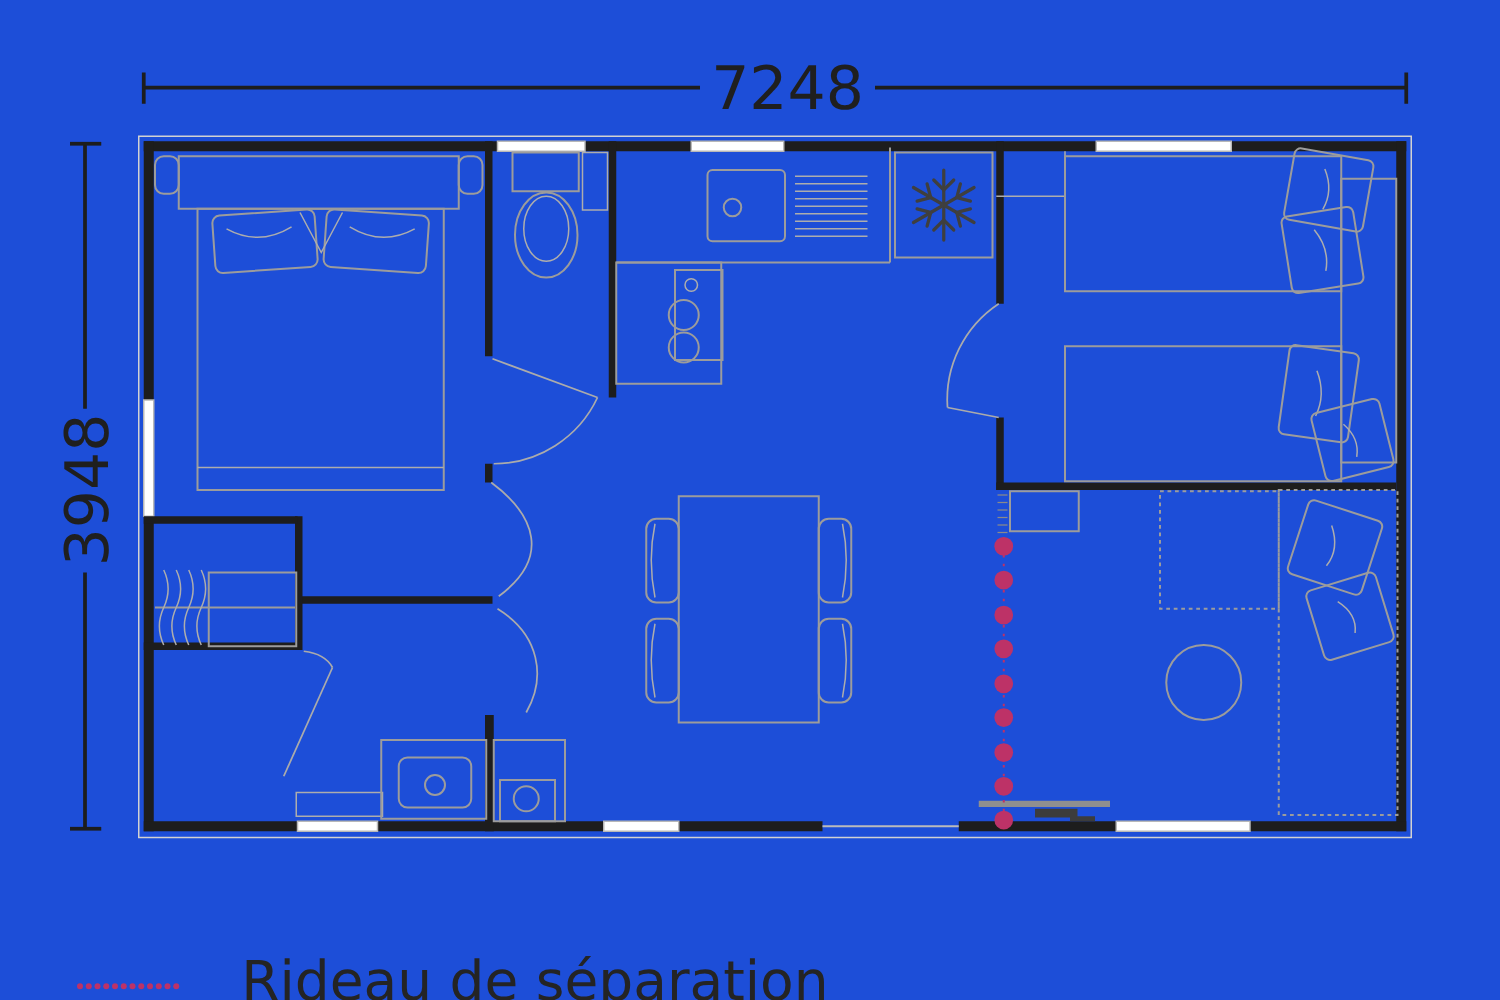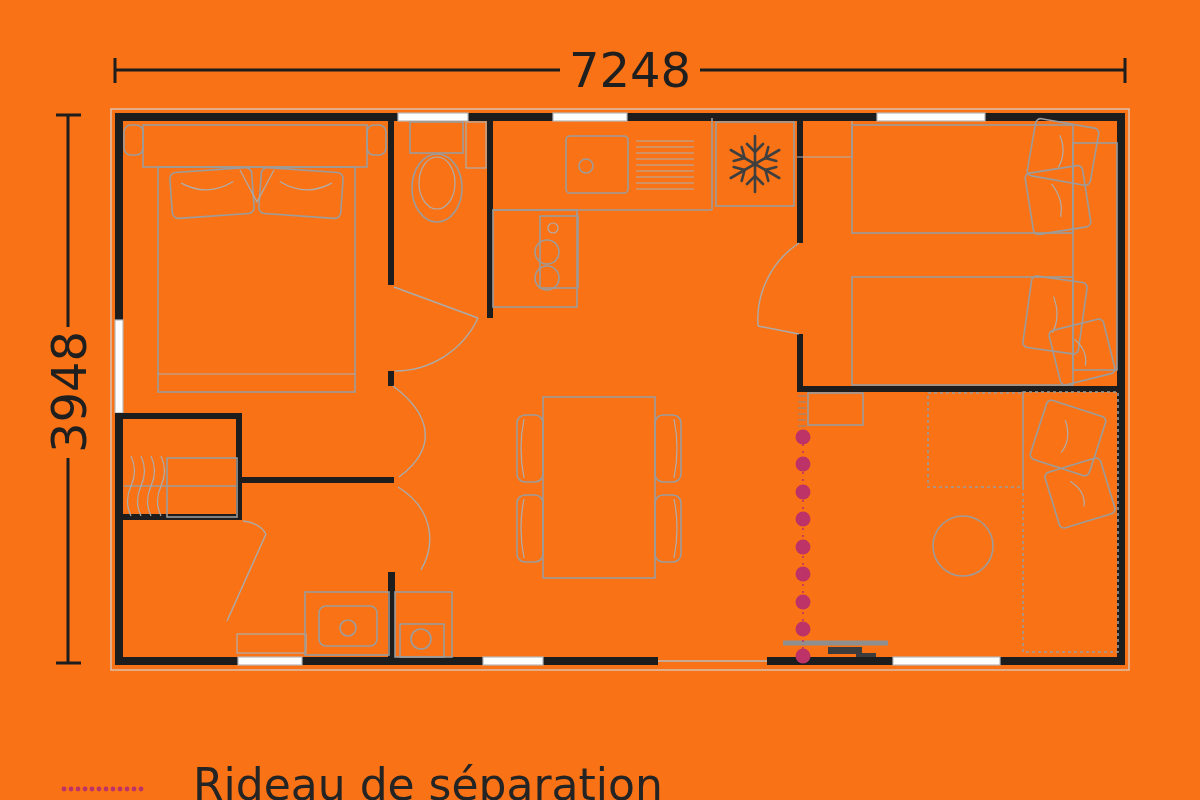--- a/index.html
+++ b/index.html
@@ -1,16 +1,16 @@
 <!DOCTYPE html>
 <html><head>
 <meta charset="utf-8">
 <style>
   html,body{margin:0;padding:0;background:#ffffff;}
-  .stage{position:relative;width:1200px;height:800px;background:#f97316;overflow:hidden;
+  .stage{position:relative;width:1200px;height:800px;background:#1d4ed8;overflow:hidden;
          font-family:"DejaVu Sans",sans-serif;}
   svg{display:block}
   .wall{fill:#1d1d1d;stroke:none}
   .furn{fill:none;stroke:#9c9c9c;stroke-width:1.6}
   .furnthin{fill:none;stroke:#adadad;stroke-width:1.2}
   .dashf{fill:none;stroke:#9c9c9c;stroke-width:1.6;stroke-dasharray:3 3}
   .arc{fill:none;stroke:#ababab;stroke-width:1.4}
   .winrect{fill:#ffffff;stroke:#b8b8b8;stroke-width:1.2}
   .dimline{stroke:#1d1d1d;stroke-width:3;fill:none}
   .dimtext{font-size:48px;fill:#1f1f1f}

